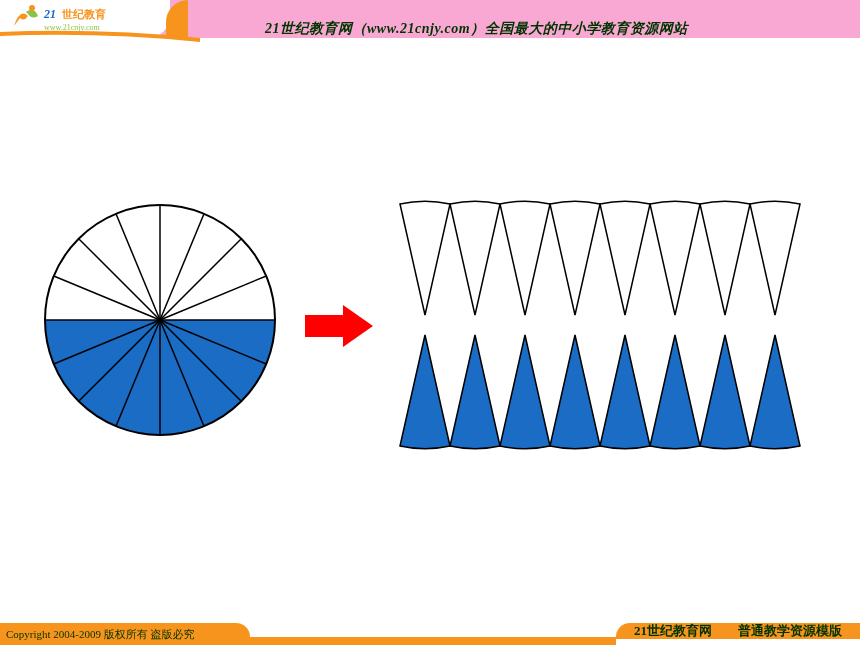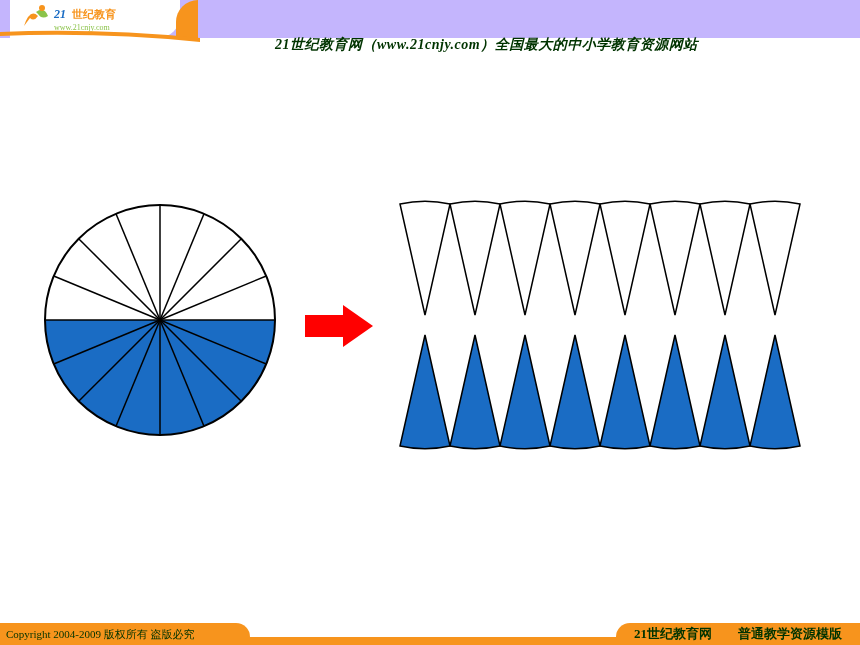--- a/index.html
+++ b/index.html
@@ -7,25 +7,24 @@
       width: 860px;
       height: 645px;
       background: #ffffff;
       font-family: "SimSun", "宋体", serif;
       position: relative;
       overflow: hidden;
     }
     .header {
       width: 100%;
       height: 38px;
-      background: #c4b5fd;
-      display: flex;
-      align-items: flex-start;
+      background: #f9a8d4;
+      display: flex;
+      align-items: flex-end;
       position: relative;
-      padding-left: 10px;
     }
     .logo-area {
       width: 170px;
       height: 38px;
       background: #ffffff;
       border-bottom-right-radius: 22px;
       display: flex;
       align-items: center;
       padding-left: 8px;
       position: relative;
@@ -92,21 +91,21 @@
       flex: 1;
       height: 8px;
       background: #f7941d;
       align-self: flex-end;
     }
     .footer-right {
       background: #f7941d;
       color: #003300;
       font-size: 13px;
       font-weight: bold;
-      height: 22px;
+      height: 16px;
       display: flex;
       align-items: center;
       padding: 0 18px;
       gap: 26px;
       border-top-left-radius: 14px;
     }
   </style>
 </head>
 <body>
 

